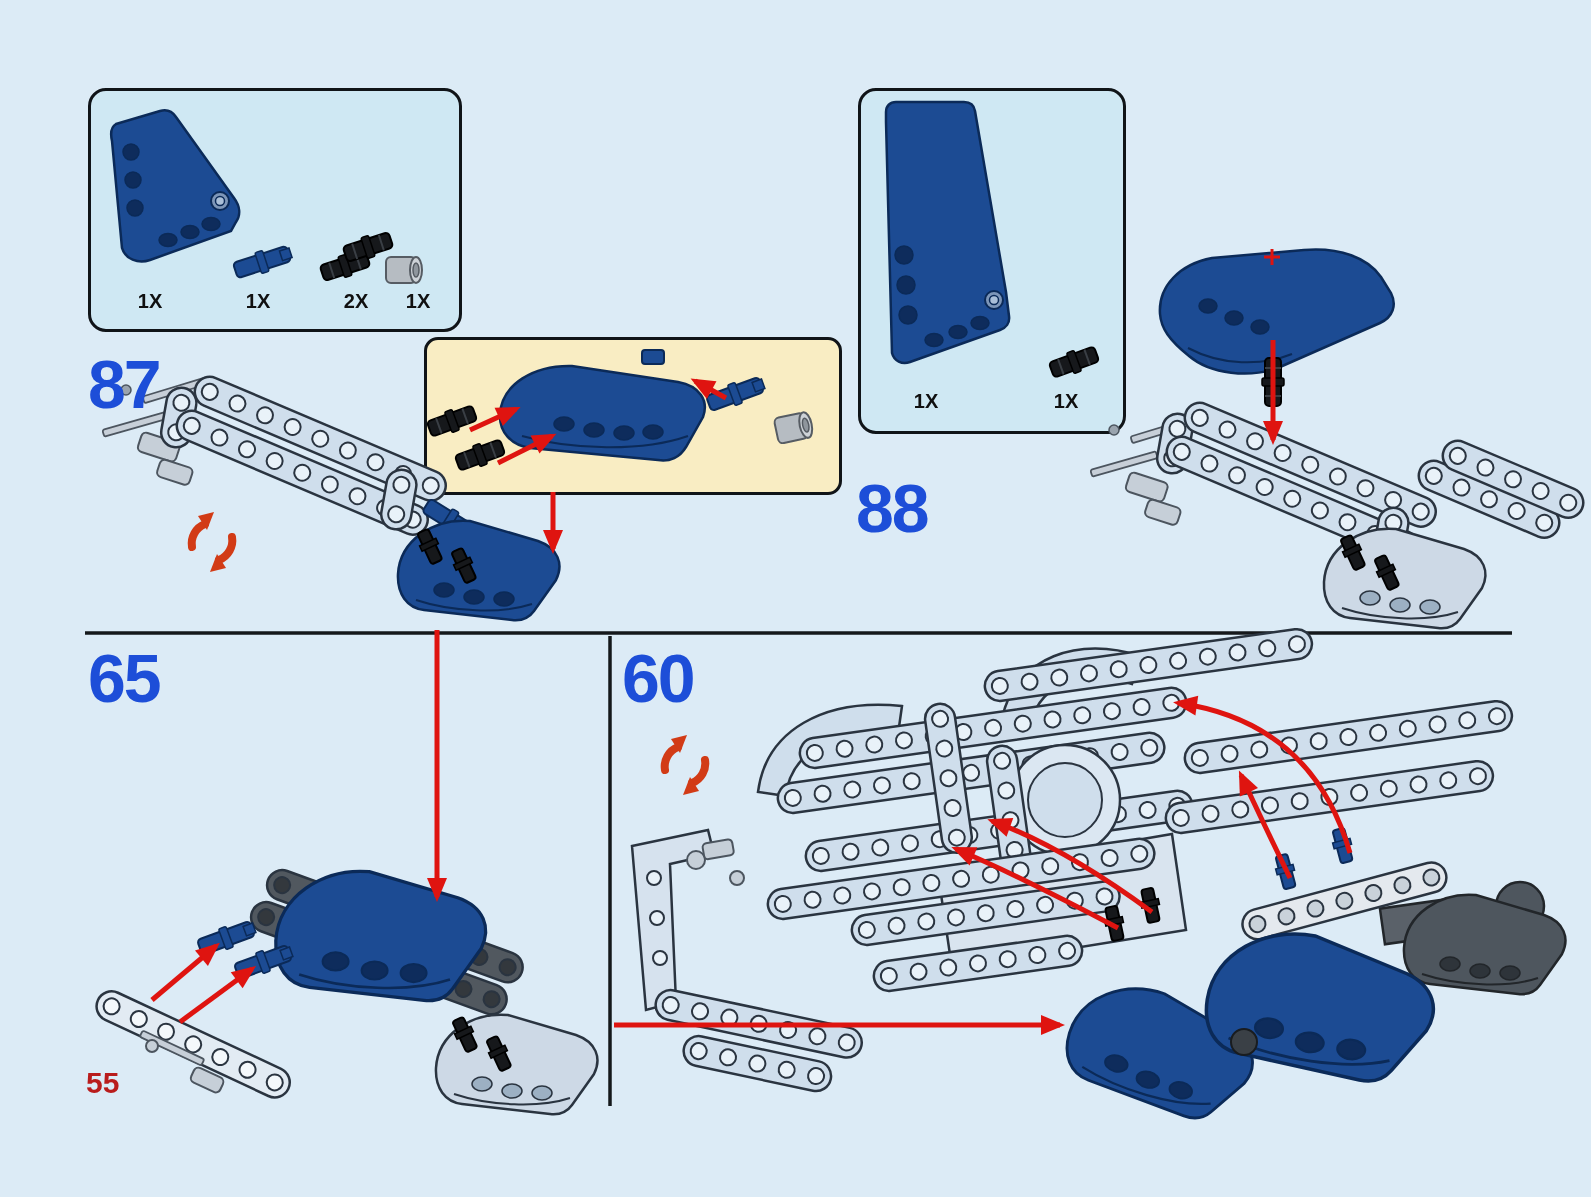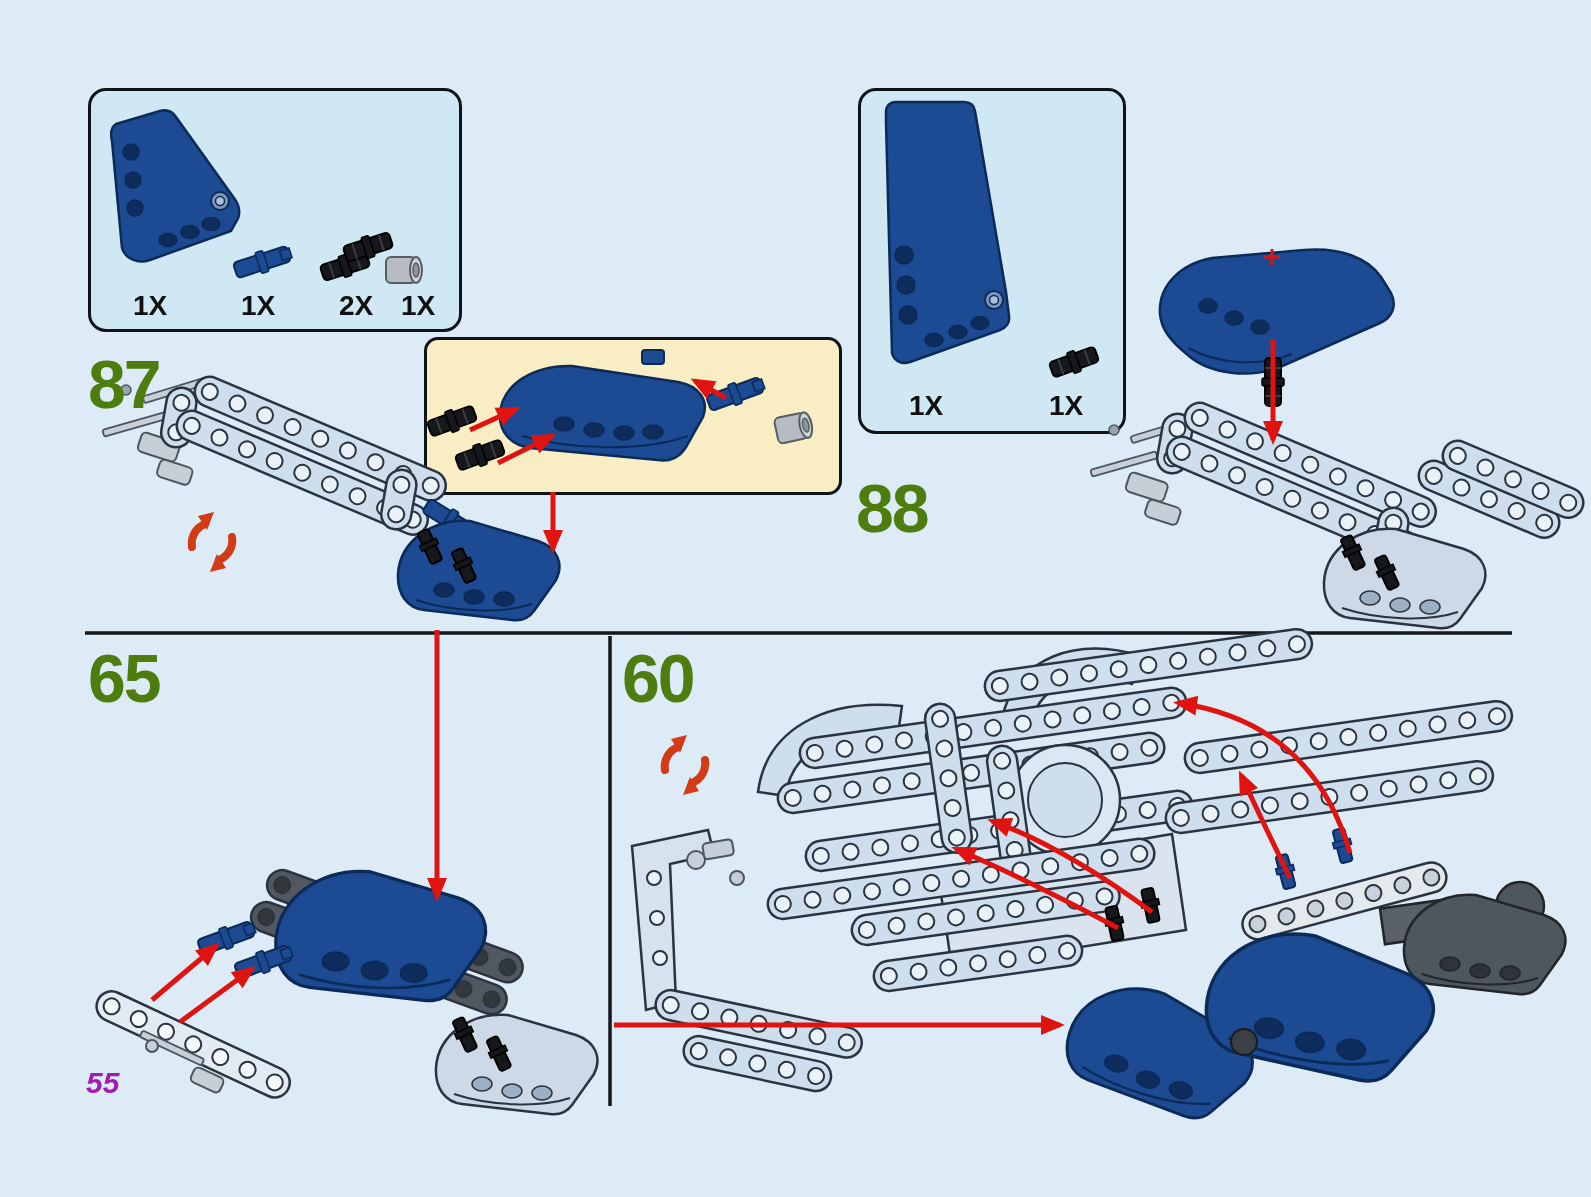--- a/index.html
+++ b/index.html
@@ -6,23 +6,23 @@
   .page{
     position:relative;width:1591px;height:1197px;background:#dcebf6;
     font-family:"Liberation Sans",sans-serif;overflow:hidden;
   }
   .partsbox{position:absolute;background:#cfe8f3;border:3px solid #101418;border-radius:18px;}
   .box87{left:88px;top:88px;width:368px;height:238px;}
   .box88{left:858px;top:88px;width:262px;height:340px;}
   .callout{position:absolute;left:424px;top:337px;width:412px;height:152px;
     background:#f9edc3;border:3px solid #101418;border-radius:14px;}
   .art{position:absolute;left:0;top:0;pointer-events:none;}
-  .stepnum{position:absolute;font-size:68px;font-weight:bold;color:#4d7c0f;line-height:1;letter-spacing:-2px;}
-  .count{position:absolute;font-size:28px;font-weight:600;color:#101010;width:90px;text-align:center;transform:translateX(-50%);}
-  .pagenum{position:absolute;left:86px;top:1066px;font-size:30px;font-weight:bold;color:#a21caf;font-style:italic;}
+  .stepnum{position:absolute;font-size:68px;font-weight:bold;color:#1d4ed8;line-height:1;letter-spacing:-2px;}
+  .count{position:absolute;font-size:20px;font-weight:600;color:#101010;width:90px;text-align:center;transform:translateX(-50%);}
+  .pagenum{position:absolute;left:86px;top:1066px;font-size:30px;font-weight:bold;color:#b91c1c;}
   .arr{stroke:#df1410;stroke-width:5;fill:none;marker-end:url(#ah);}
 </style>
 </head>
 <body>
 
 <div class="page">
 
   <div class="partsbox box87"></div>
   <div class="partsbox box88"></div>
   <div class="callout"></div>

